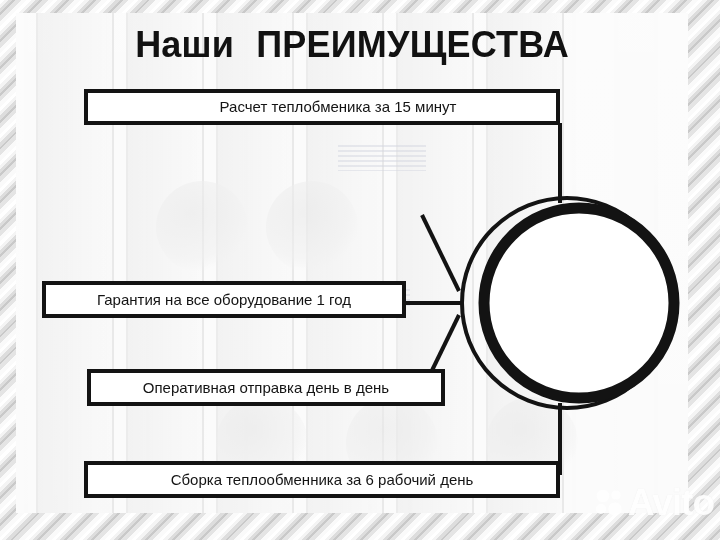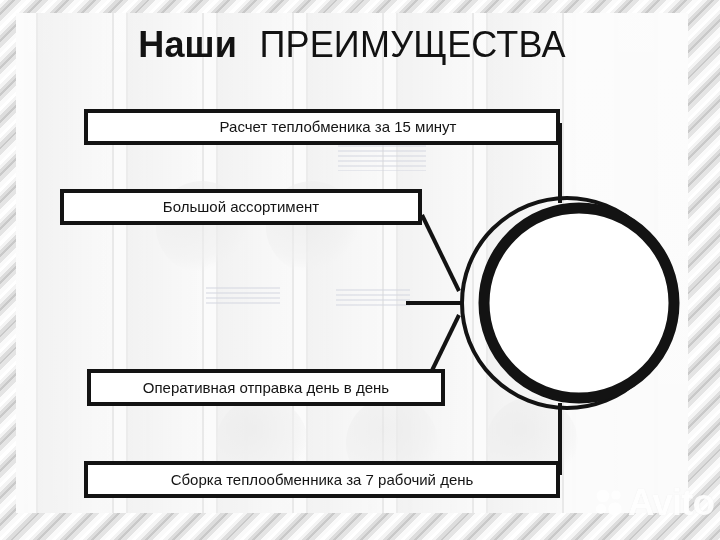--- a/index.html
+++ b/index.html
@@ -86,21 +86,21 @@
     top: 10px;
     width: 672px;
     text-align: center;
     font-size: 36px;
     line-height: 44px;
     color: #121212;
     letter-spacing: 0.2px;
     white-space: nowrap;
   }
   #title .t-light { font-weight: 700; }
-  #title .t-bold  { font-weight: 400; margin-left: 12px; }
+  #title .t-bold  { font-weight: 700; margin-left: 12px; }
 
   
   #diagram {
     position: absolute;
     left: 0;
     top: 0;
     width: 672px;
     height: 500px;
   }
 
@@ -208,35 +208,35 @@
 
       <line x1="390" y1="290" x2="446" y2="290" stroke="#131313" stroke-width="4"></line>
 
       <line x1="406" y1="378" x2="443" y2="302" stroke="#131313" stroke-width="4"></line>
 
       <circle cx="551" cy="290" r="105" fill="none" stroke="#131313" stroke-width="4"></circle>
 
       <circle cx="563" cy="290" r="95" fill="#ffffff" stroke="#131313" stroke-width="11"></circle>
     </svg>
 
-    <div class="benefit-box" style="left:68px;  top:96px;  width:476px; height:36px;padding-left:32px;">
+    <div class="benefit-box" style="left:68px;  top:76px;  width:476px; height:36px;padding-left:32px;">
       <span>Расчет теплобменика за 15 минут</span>
     </div>
 
-    <div class="benefit-box" style="left:44px;  top:176px; width:362px; height:36px;">
-      <span>Большой ассортимент</span>
-    </div>
-
+
+    <div class="benefit-box" style="left:26px;  top:268px; width:364px; height:37px;">
+      <span>Гарантия на все оборудование 1 год</span>
+    </div>
 
     <div class="benefit-box" style="left:48px;  top:356px; width:358px; height:37px;margin-left:23px;">
       <span>Оперативная отправка день в день</span>
     </div>
 
     <div class="benefit-box" style="left:68px;  top:448px; width:476px; height:37px;">
-      <span>Сборка теплообменника за 7 рабочий день</span>
+      <span>Сборка теплообменника за 6 рабочий день</span>
     </div>
 
 
   </div>
 
   <div id="avito">
     <svg id="avito-mark" width="30" height="30" viewBox="0 0 30 30">
       <circle cx="9" cy="8" r="6.2" fill="#ffffff" opacity="0.95"></circle>
       <circle cx="22" cy="7" r="4.6" fill="#ffffff" opacity="0.95"></circle>
       <circle cx="7" cy="21" r="5.0" fill="#ffffff" opacity="0.95"></circle>

